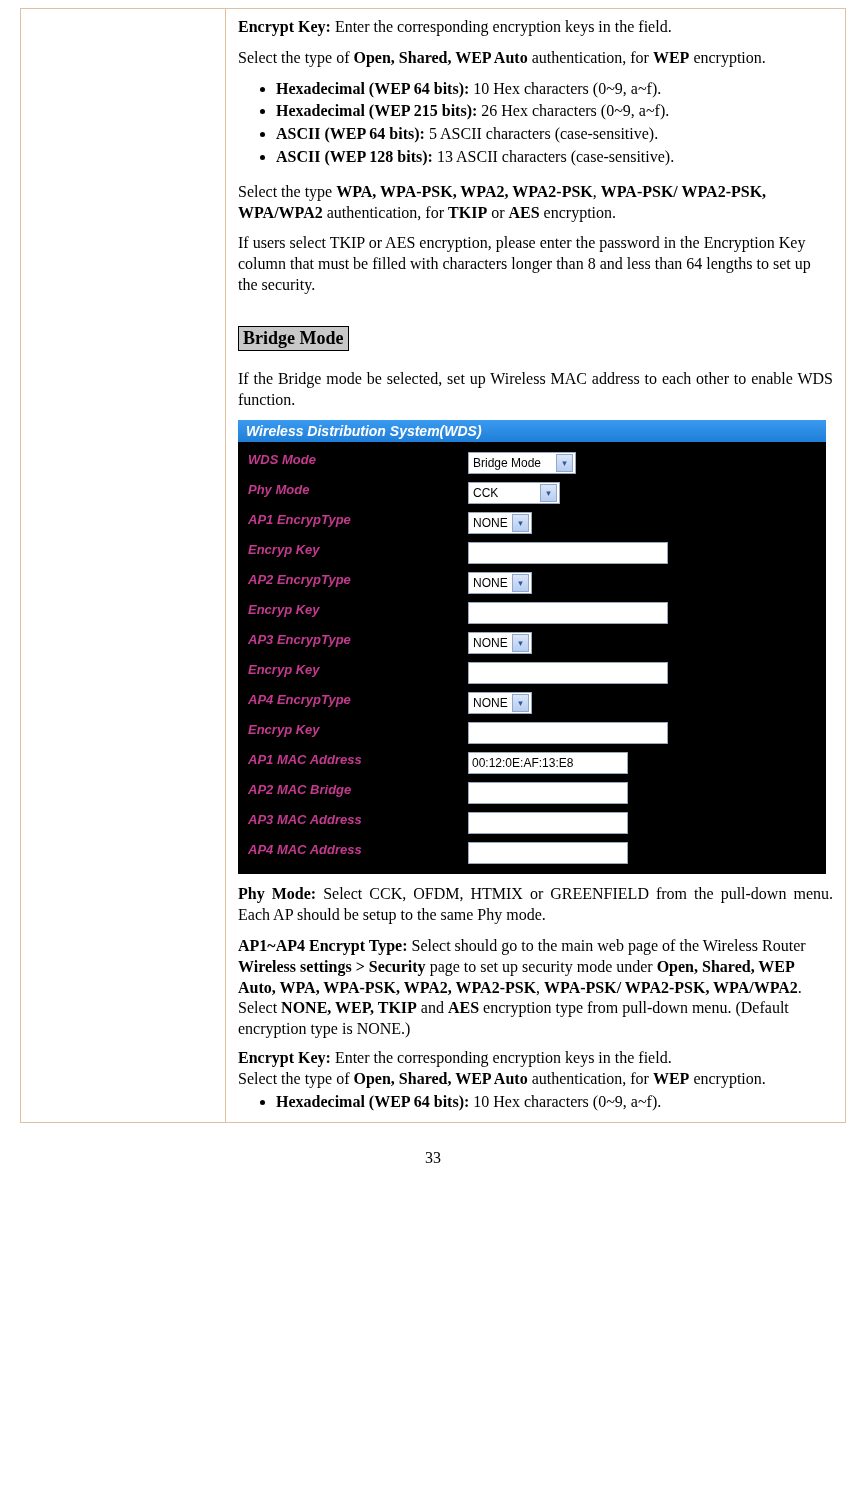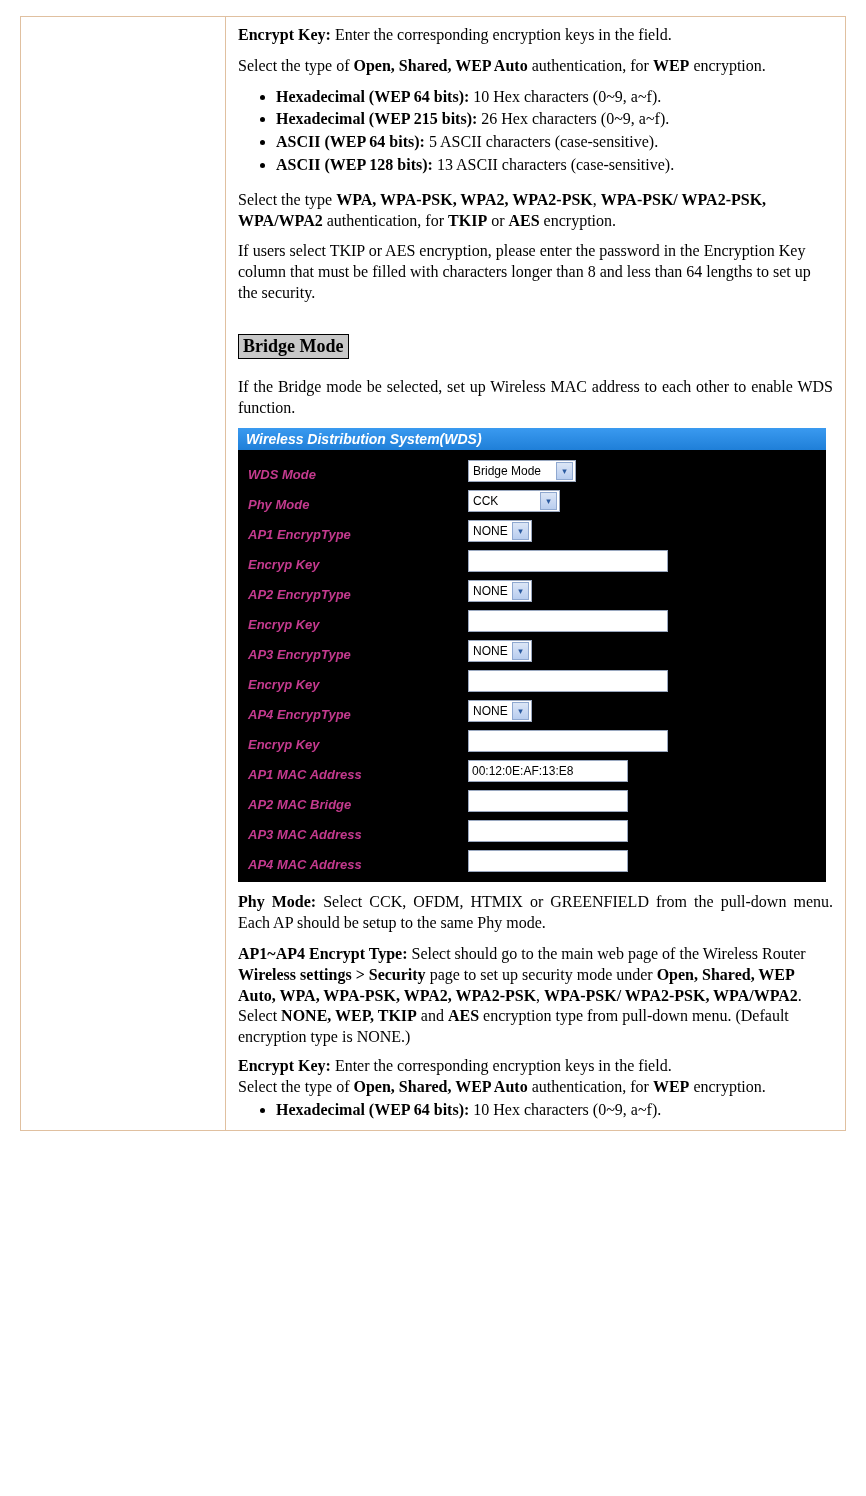--- a/index.html
+++ b/index.html
@@ -5,21 +5,21 @@
   body {
     font-family: "Times New Roman", Times, serif;
     font-size: 16px;
     margin: 0;
     padding: 0;
     background: #fff;
     color: #000;
   }
   .page {
     width: 866px;
-    margin: 16px auto;
+    margin: 8px auto;
     padding: 0 20px 20px 20px;
     box-sizing: border-box;
   }
   table.main {
     width: 100%;
     border-collapse: collapse;
   }
   table.main > tbody > tr > td {
     border: 1px solid #e0c0a0;
     vertical-align: top;
@@ -64,21 +64,21 @@
     font-weight: bold;
     font-size: 14px;
     padding: 3px 8px;
   }
   .wds-body {
     padding: 6px 10px 6px 10px;
     font-family: Arial, sans-serif;
   }
   .wds-row {
     display: flex;
-    align-items: flex-end;
+    align-items: flex-start;
     padding: 4px 0;
   }
   .wds-label {
     width: 220px;
     color: #c43a8e;
     font-style: italic;
     font-weight: bold;
     font-size: 13px;
     font-family: Arial, sans-serif;
   }
@@ -257,13 +257,14 @@
 </p>
 <ul class="bullets" style="margin-top:0;margin-bottom:0;">
   <li><b>Hexadecimal (WEP 64 bits):</b><span> 10 Hex characters (0~9, a~f).</span></li>
 </ul>
 
 </td>
 </tr>
 </tbody>
 </table>
 
+<div class="page-num">33</div>
 </div>
 
 </body></html>

